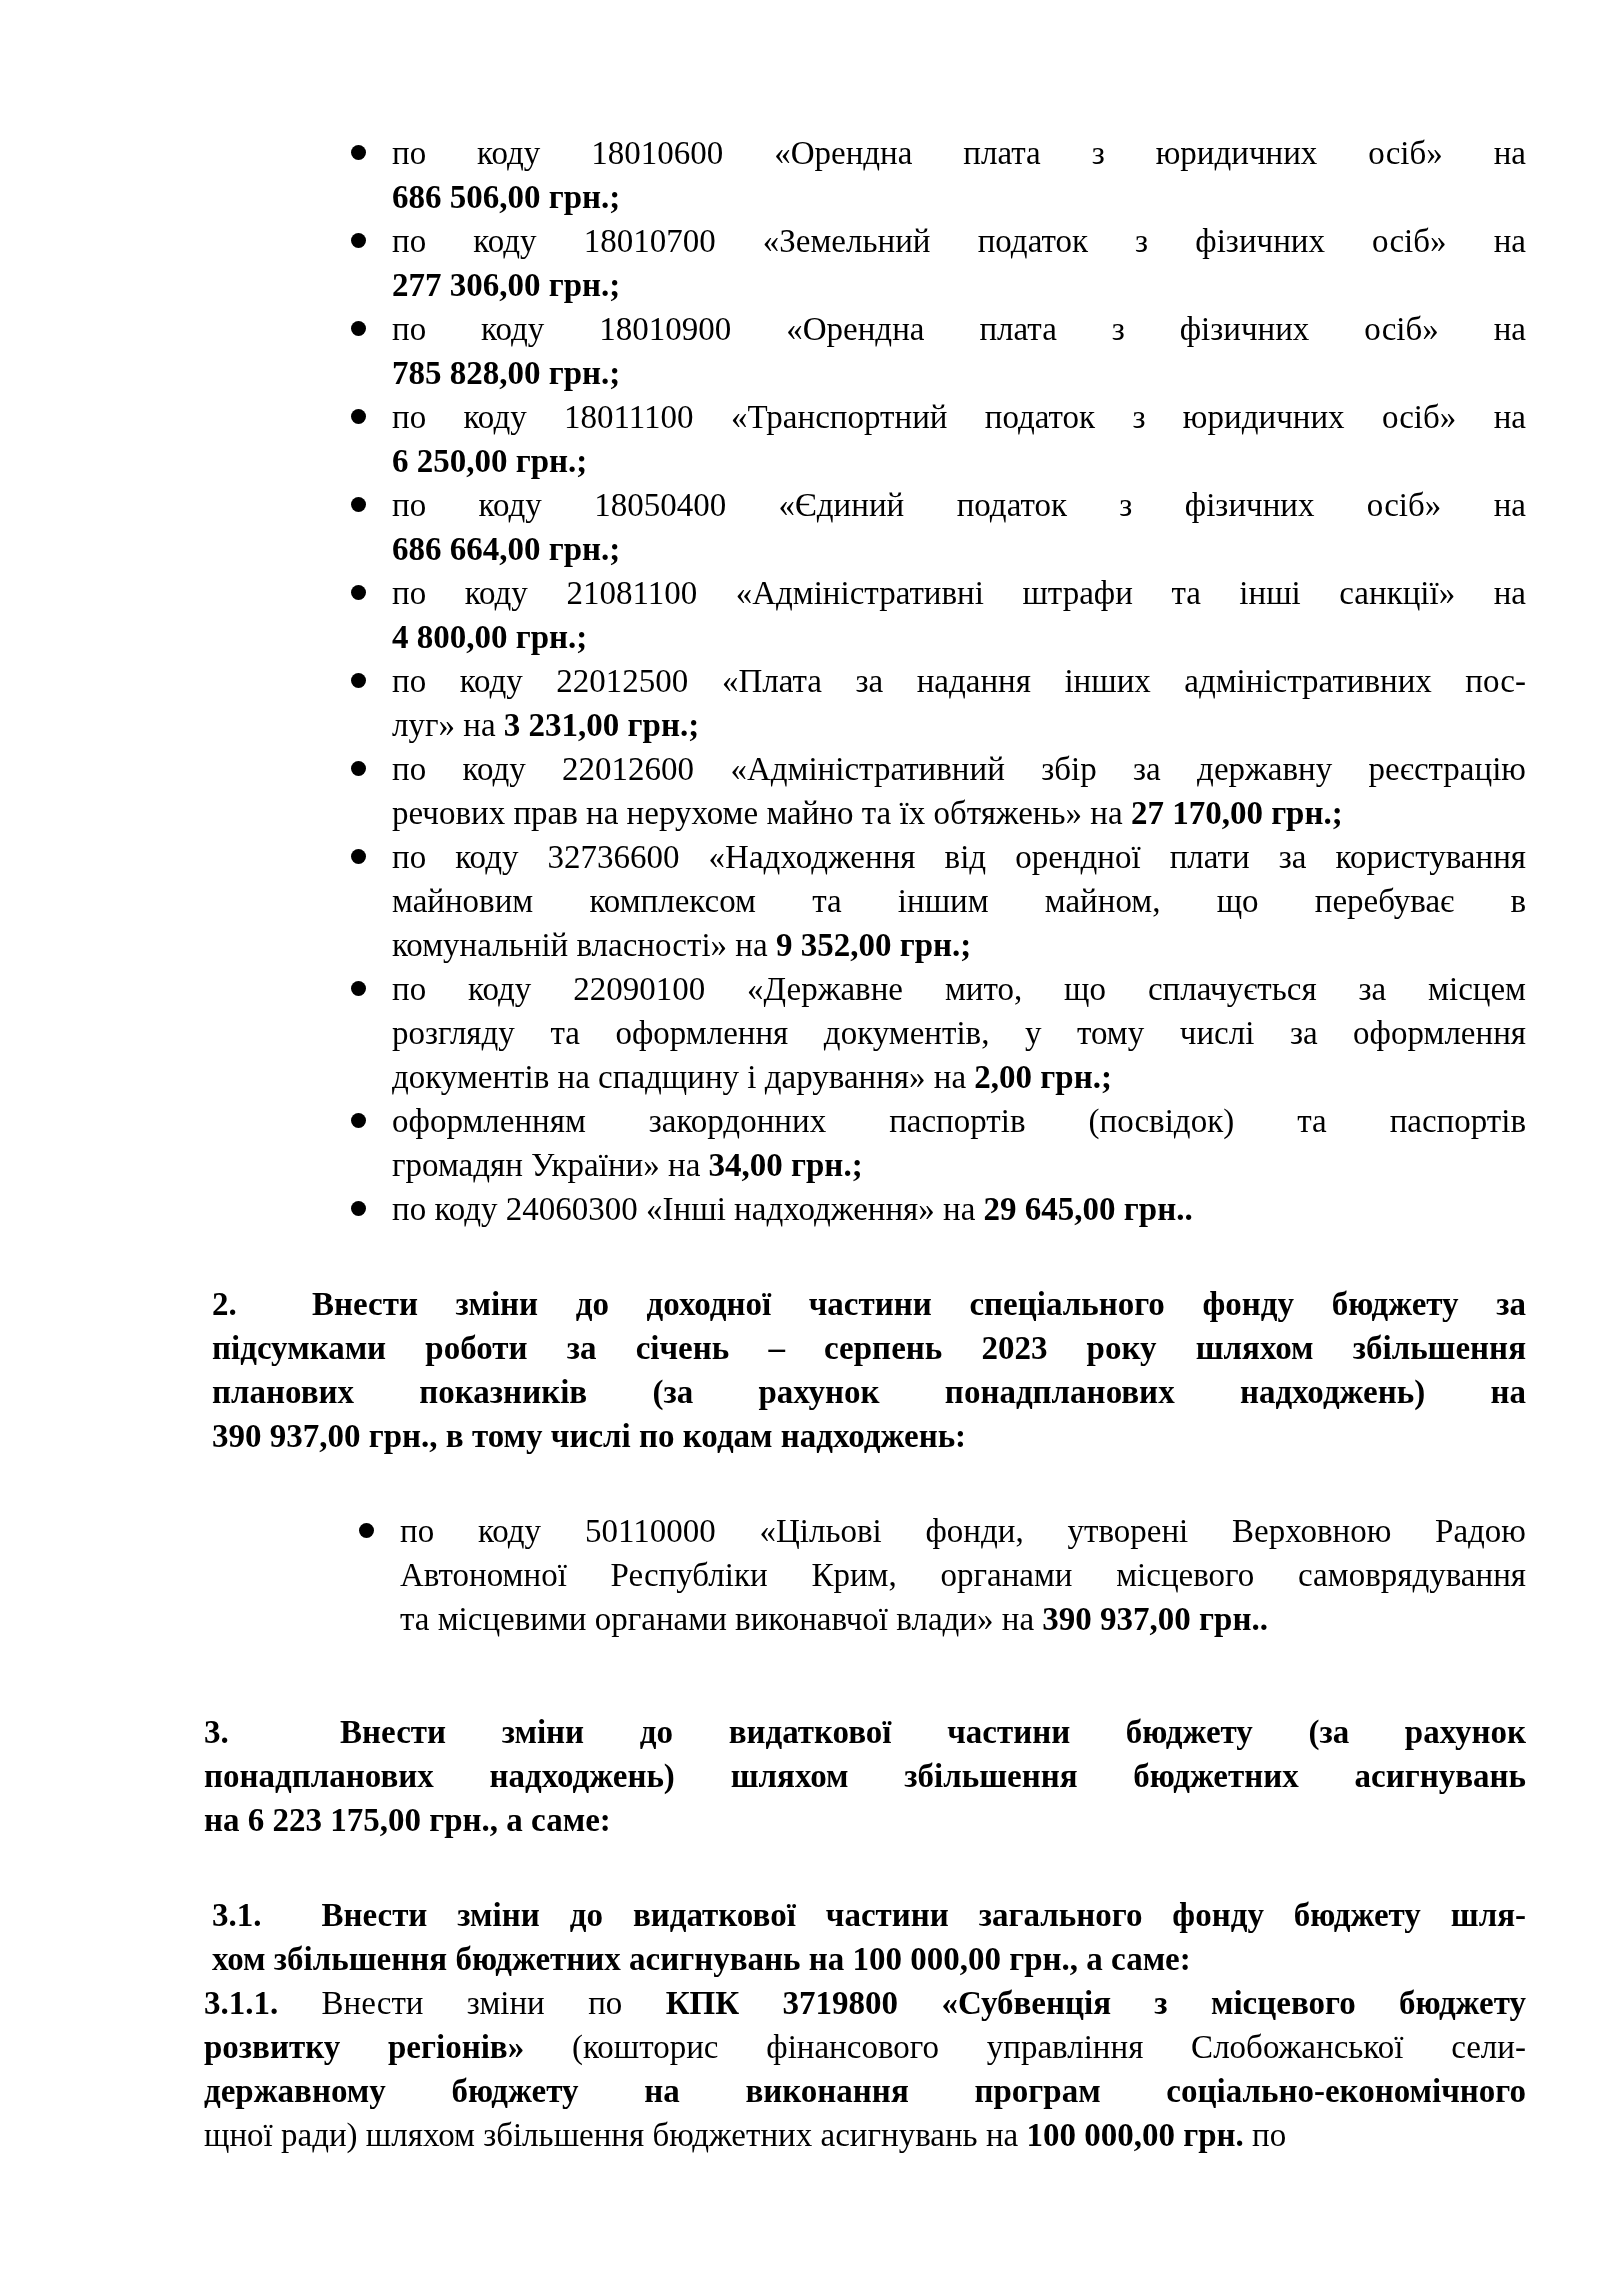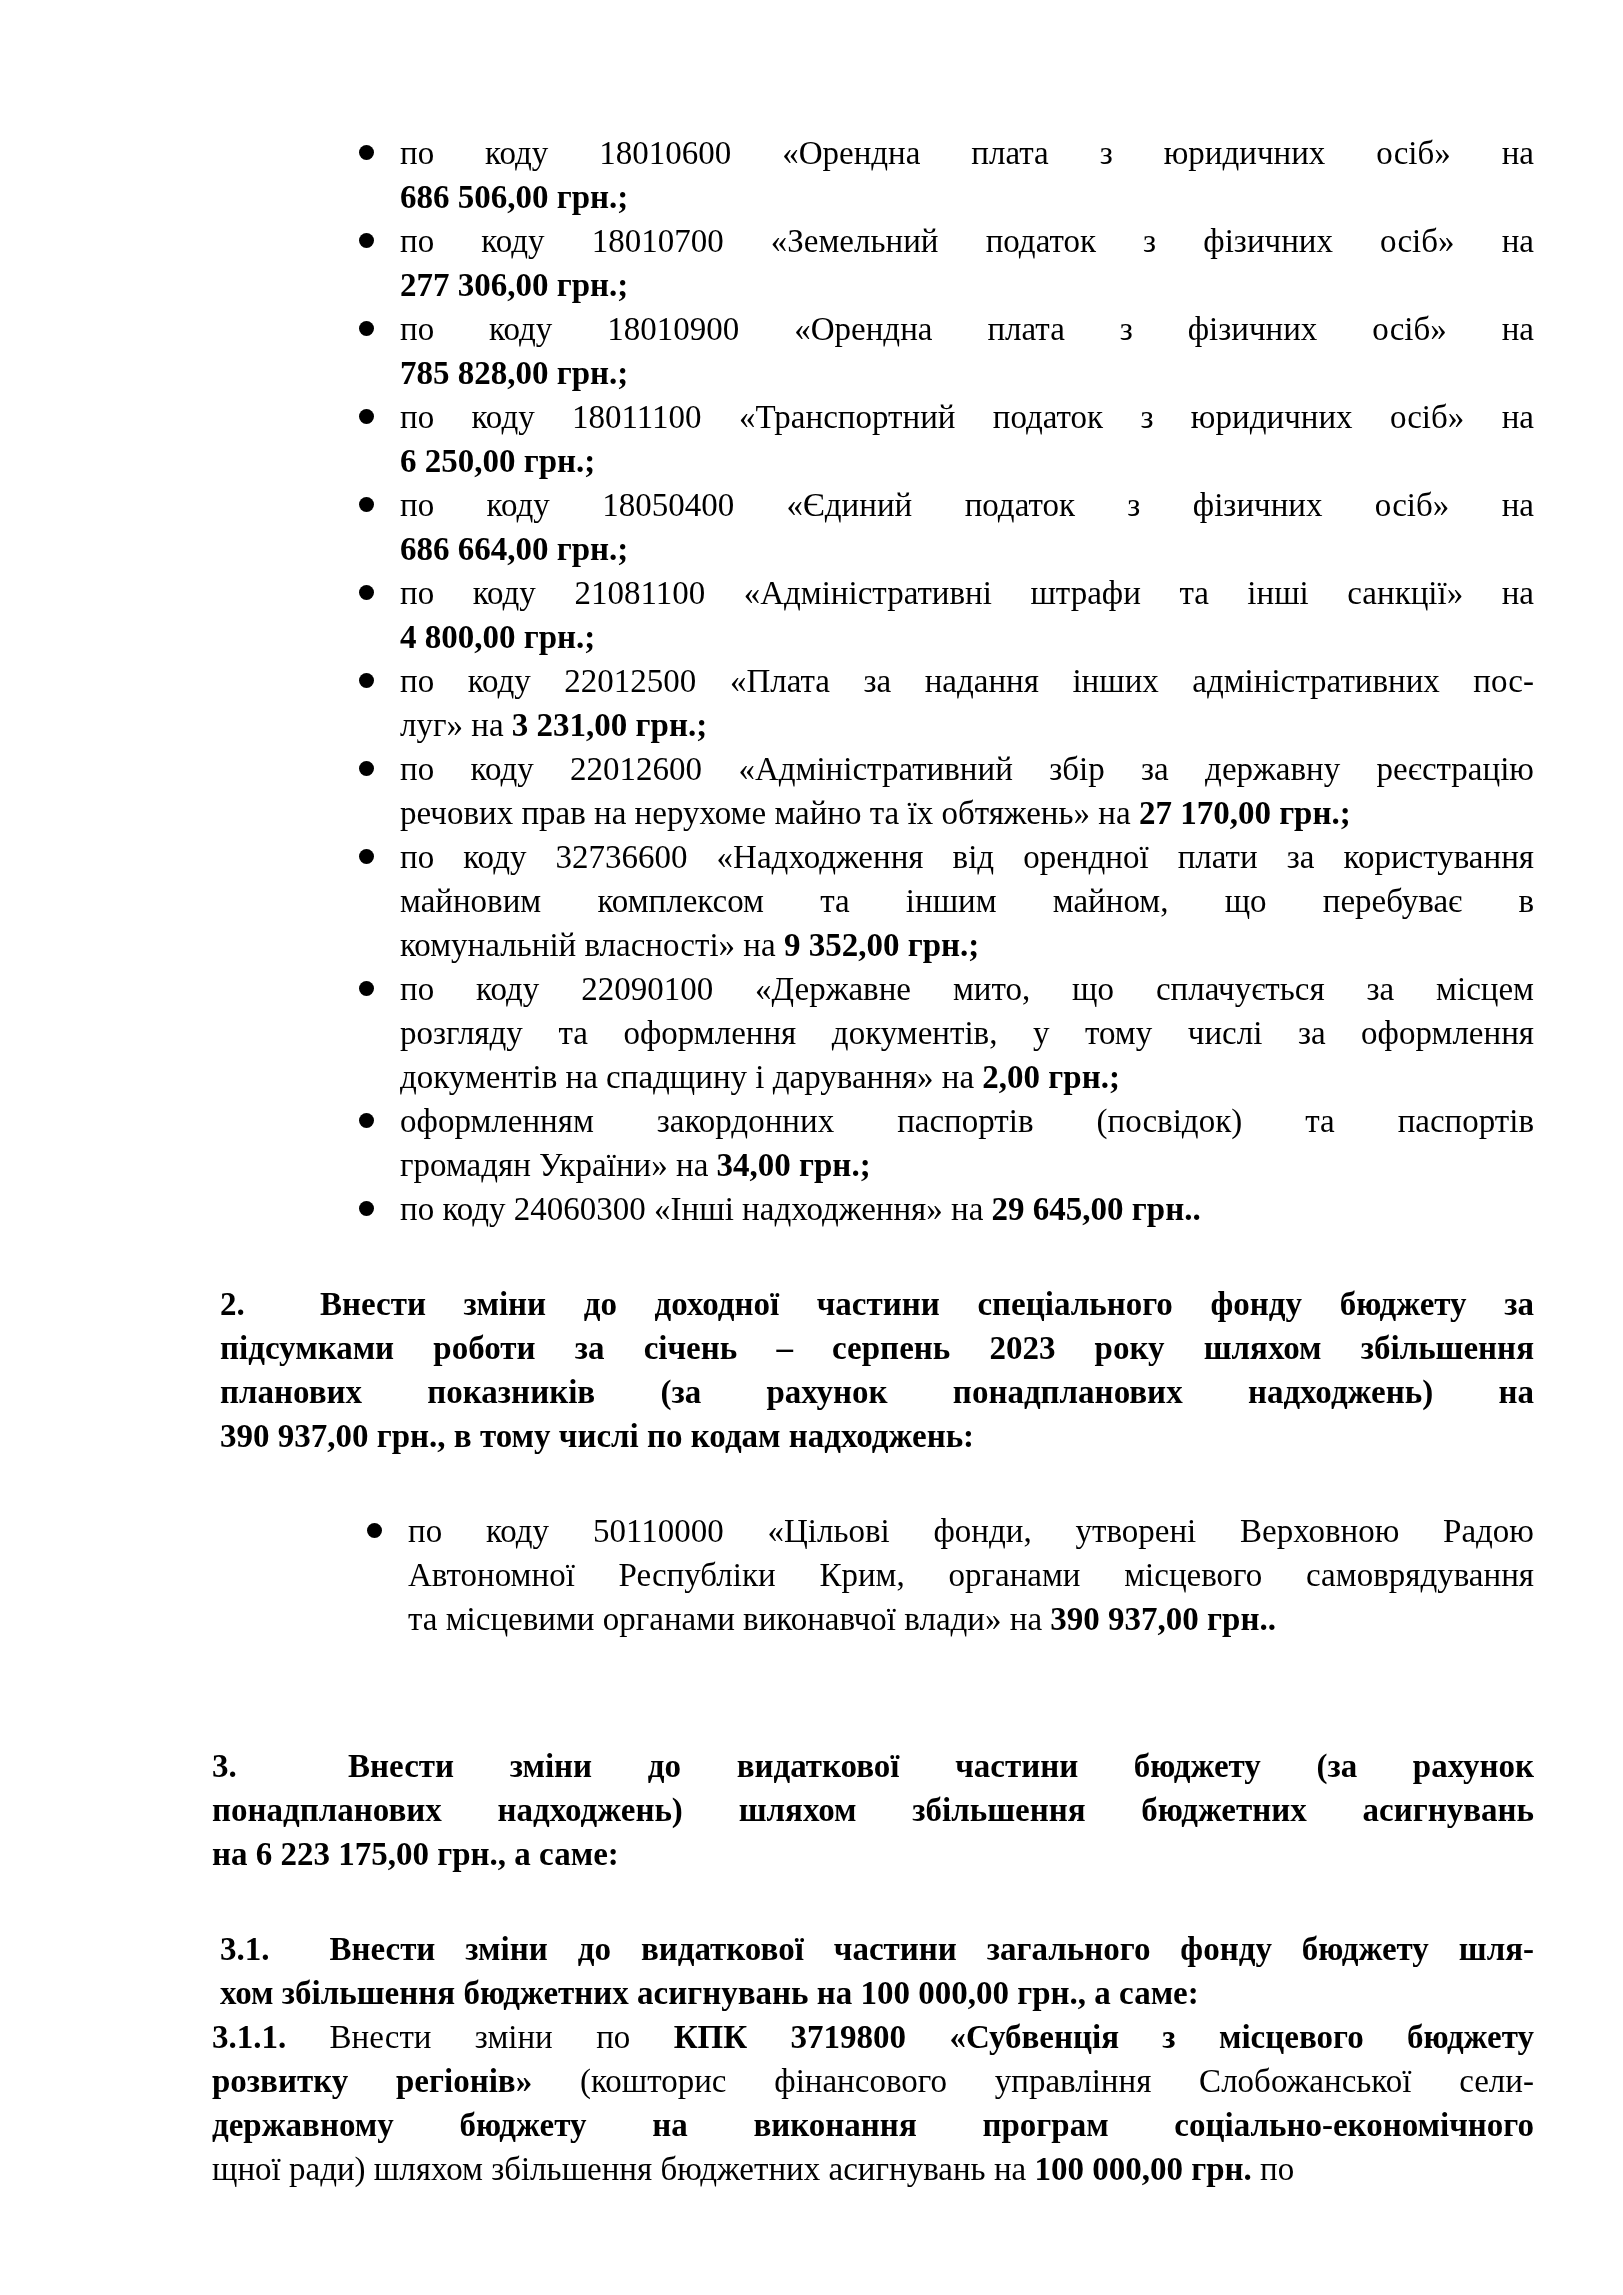--- a/index.html
+++ b/index.html
@@ -13,32 +13,32 @@
     height: 2295px;
     margin: 0 auto;
     background: #ffffff;
     color: #000000;
     font-family: "Liberation Serif", "DejaVu Serif", serif;
     font-size: 33px;
     overflow: hidden;
   }
   .content {
     position: absolute;
-    left: 212px;
+    left: 204px;
     top: 131px;
     width: 1322px;
   }
   .block {
     position: relative;
   }
   .block.bullet {
     padding-left: 188px;
   }
   .gap-small { margin-top: 51px; margin-left: 8px; }
-  .gap-large { margin-top: 103px; }
+  .gap-large { margin-top: 69px; }
   .line {
     line-height: 44px;
     white-space: pre-wrap;
   }
   .line.just {
     text-align: justify;
     text-align-last: justify;
     text-justify: inter-word;
   }
   .b { font-weight: 700; }

